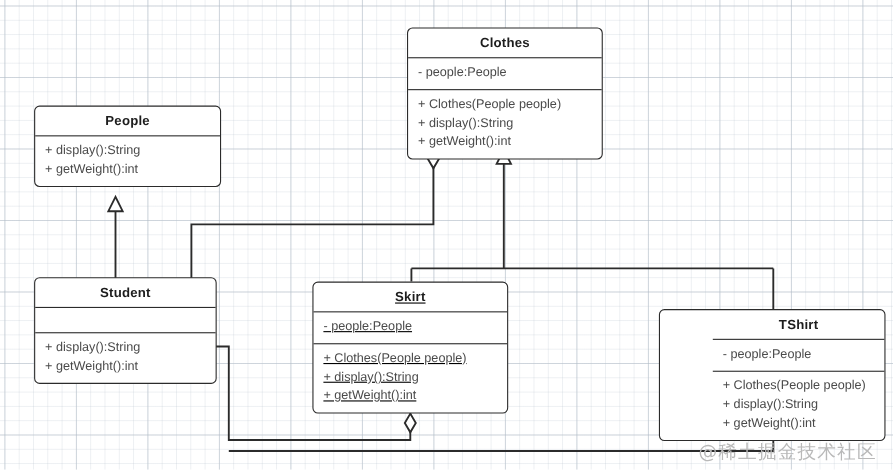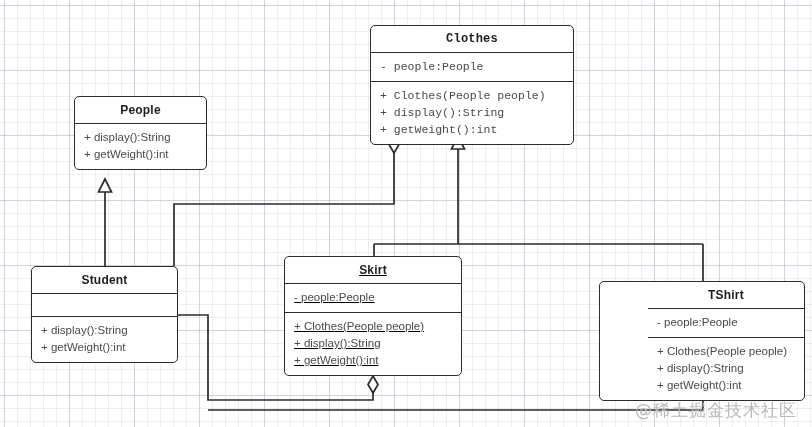--- a/index.html
+++ b/index.html
@@ -105,44 +105,44 @@
       </g>
 
       <g>
         <path d="M703,385 L703,410 L208,410"></path>
         <path d="M703,385 L698.5,392 L703,399 L707.5,392 Z" fill="#ffffff" stroke="#2b2b2b" stroke-width="1.7"></path>
       </g>
 
     </g>
   </svg>
 
-  <div class="uml-class" style="left:370px; top:25px; width:204px;font-family:Liberation Mono, monospace;">
+  <div class="uml-class" style="left:370px; top:25px; width:178px;">
     <div class="uml-title">Clothes</div>
     <div class="uml-sep"></div>
     <div class="uml-compartment">
       <div class="uml-row">- people:People</div>
     </div>
     <div class="uml-sep"></div>
     <div class="uml-compartment">
       <div class="uml-row">+ Clothes(People people)</div>
       <div class="uml-row">+ display():String</div>
       <div class="uml-row">+ getWeight():int</div>
     </div>
   </div>
 
-  <div class="uml-class" style="left:31px; top:96px; width:133px;margin-left:43px;">
+  <div class="uml-class" style="left:31px; top:96px; width:170px;">
     <div class="uml-title">People</div>
     <div class="uml-sep"></div>
     <div class="uml-compartment">
       <div class="uml-row">+ display():String</div>
       <div class="uml-row">+ getWeight():int</div>
     </div>
   </div>
 
-  <div class="uml-class" style="left:31px; top:266px; width:147px;">
+  <div class="uml-class" style="left:31px; top:252px; width:166px;">
     <div class="uml-title">Student</div>
     <div class="uml-sep"></div>
     <div class="uml-compartment empty"></div>
     <div class="uml-sep"></div>
     <div class="uml-compartment">
       <div class="uml-row">+ display():String</div>
       <div class="uml-row">+ getWeight():int</div>
     </div>
   </div>
 

